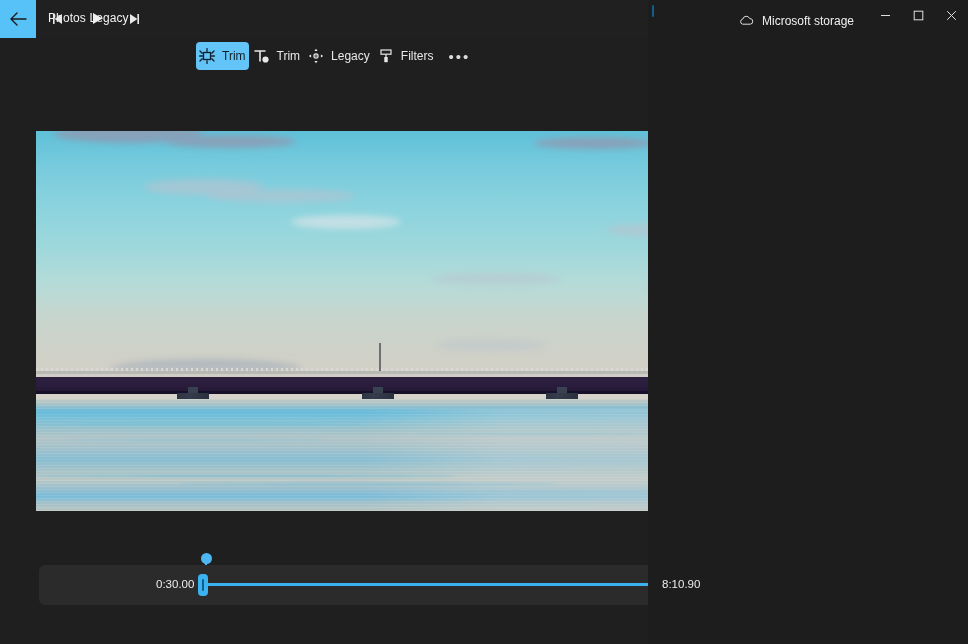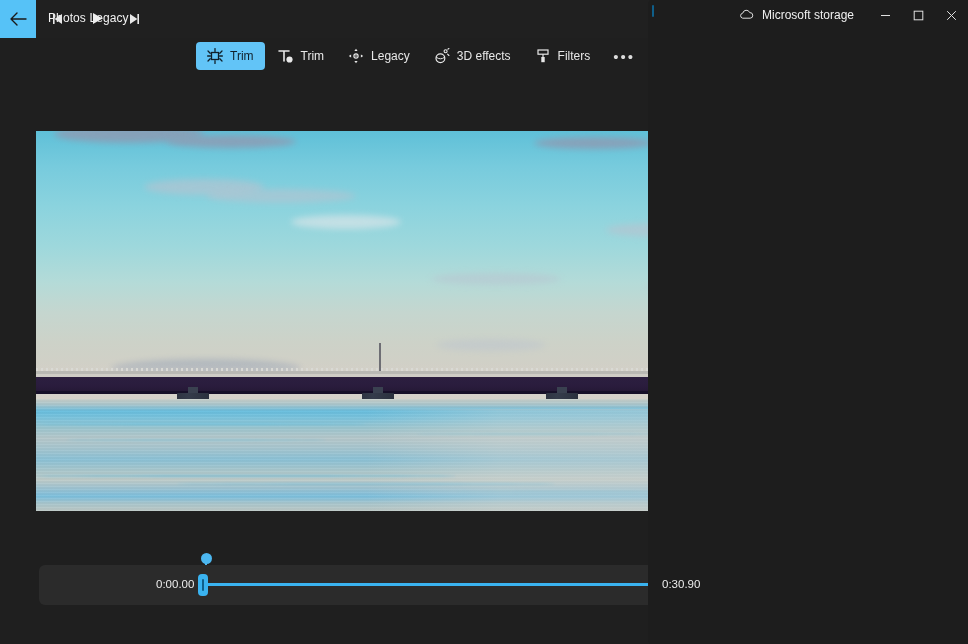--- a/index.html
+++ b/index.html
@@ -66,21 +66,21 @@
     height: 28px;
     display: flex;
     align-items: center;
     gap: 2px;
   }
   .tool {
     display: flex;
     align-items: center;
     gap: 7px;
     height: 28px;
-    padding: 0 11px;
+    padding: 0 3px;
     border-radius: 4px;
     font-size: 12px;
     color: #e8e8e8;
     cursor: pointer;
     white-space: nowrap;
   }
   .tool .ticon {
     width: 16px; height: 16px;
     display: flex; align-items: center; justify-content: center;
   }
@@ -344,21 +344,21 @@
     width: 240px; height: 644px;
     background: #1d1d1d;
   }
   .right-titlebar {
     position: absolute;
     left: 0; top: 0;
     width: 240px; height: 38px;
   }
   .storage {
     position: absolute;
-    left: 11px; top: 6px;
+    left: 11px; top: 12px;
     display: flex;
     align-items: center;
     gap: 8px;
   }
   .storage-label {
     font-size: 12px;
     color: #f0f0f0;
   }
   .wincontrols {
     position: absolute;
@@ -420,31 +420,20 @@
             <circle cx="8" cy="8" r="0.8" fill="#e8e8e8"></circle>
             <path d="M8 0.8 L6.4 3.1 L9.6 3.1 Z" fill="#e8e8e8"></path>
             <path d="M8 15.2 L6.4 12.9 L9.6 12.9 Z" fill="#e8e8e8"></path>
             <path d="M0.8 8 L3.1 6.4 L3.1 9.6 Z" fill="#e8e8e8"></path>
             <path d="M15.2 8 L12.9 6.4 L12.9 9.6 Z" fill="#e8e8e8"></path>
           </svg>
         </span>
         <span>Legacy</span>
       </div>
 
-      <div class="tool">
-        <span class="ticon">
-          <svg width="16" height="16" viewBox="0 0 16 16">
-            <circle cx="6.4" cy="10.2" r="4.4" fill="none" stroke="#e8e8e8" stroke-width="1.2"></circle>
-            <path d="M2.2 9.2 Q6.4 12.4 10.7 9.2" fill="none" stroke="#e8e8e8" stroke-width="1"></path>
-            <circle cx="11.6" cy="3.3" r="1.5" fill="none" stroke="#e8e8e8" stroke-width="1.1"></circle>
-            <path d="M13.6 6.2 L14.9 7.5 M13.9 1.2 L14.9 0.4" stroke="#e8e8e8" stroke-width="1.1" stroke-linecap="round"></path>
-          </svg>
-        </span>
-        <span>3D effects</span>
-      </div>
 
       <div class="tool">
         <span class="ticon">
           <svg width="16" height="16" viewBox="0 0 16 16">
             <rect x="3" y="2" width="10" height="4.2" fill="none" stroke="#e8e8e8" stroke-width="1.2"></rect>
             <path d="M8 6.2 L8 9" stroke="#e8e8e8" stroke-width="1.2"></path>
             <rect x="6.3" y="9" width="3.4" height="5.2" fill="#e8e8e8"></rect>
           </svg>
         </span>
         <span>Filters</span>
@@ -537,25 +526,25 @@
 
     <div class="tbtn next">
       <span>
         <svg width="14" height="12" viewBox="0 0 14 12">
           <path d="M3 1 L10.4 6 L3 11 Z" fill="#e8e8e8"></path>
           <rect x="10.4" y="1" width="1.6" height="10" fill="#e8e8e8"></rect>
         </svg>
       </span>
     </div>
 
-    <div class="time-left">0:00.00</div>
+    <div class="time-left">0:30.00</div>
     <div class="track"></div>
     <div class="handle left"></div>
     <div class="handle right"></div>
-    <div class="time-right">0:30.90</div>
+    <div class="time-right">8:10.90</div>
 
   </div>
 
   <div class="right">
 
     <div class="right-titlebar">
       <div class="storage">
         <span>
           <svg width="15" height="11" viewBox="0 0 15 11">
             <path d="M3.6 9.2 A2.6 2.6 0 0 1 3.8 4.1 A3.6 3.6 0 0 1 10.7 3.6 A2.8 2.8 0 0 1 11.2 9.2 Z" fill="none" stroke="#dcdcdc" stroke-width="1"></path>

